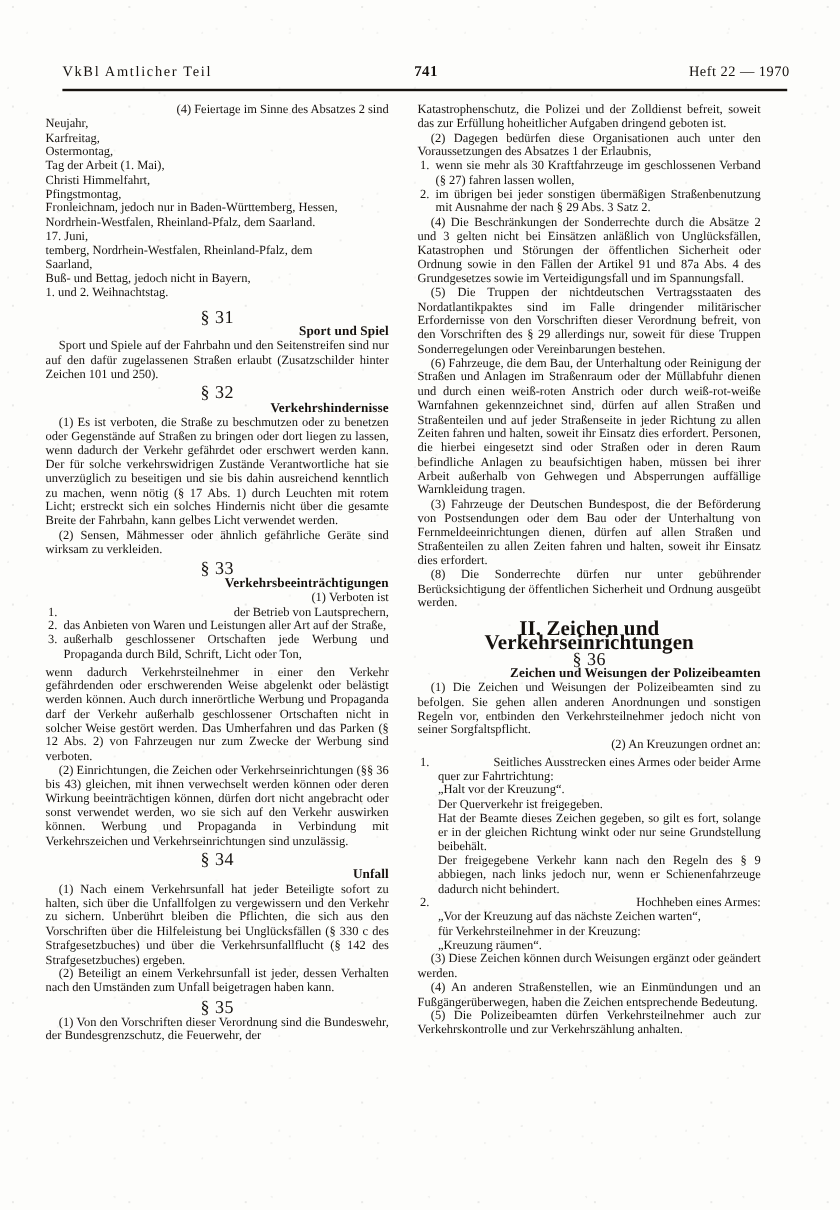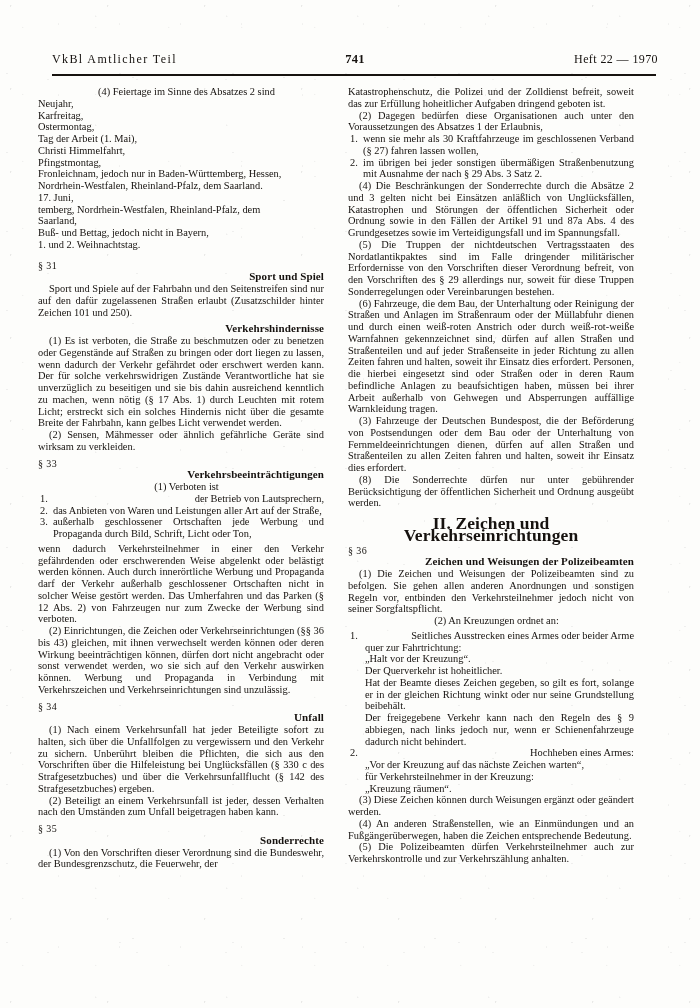--- a/index.html
+++ b/index.html
@@ -84,29 +84,29 @@
   
   p {
     margin: 0;
     text-align: justify;
     text-justify: inter-word;
     hyphens: manual;
   }
   .ind { text-indent: 11px; }
   .flush { text-indent: 0; }
   .line { text-indent: 0; text-align: left; }
-  .lineind { text-indent: 11px; text-align: center; }
+  .lineind { text-indent: 11px; text-align: right; }
 
   .gap { height: 5px; }
   .gap-s { height: 3px; }
   .gap-l { height: 9px; }
 
   .par-no {
-    font-size: 10px;
-    text-align: left;
+    font-size: 15px;
+    text-align: center;
     margin: 0;
     letter-spacing: .4px;
   }
   .sec-title {
     font-size: 11px;
     font-weight: bold;
     text-align: right;
     margin: 0;
     letter-spacing: .1px;
   }
@@ -195,20 +195,21 @@
       <p class="line">Saarland,</p>
       <p class="line">Buß- und Bettag, jedoch nicht in Bayern,</p>
       <p class="line">1. und 2. Weihnachtstag.</p>
 
       <div class="gap-l"></div>
       <p class="par-no">§ 31</p>
       <p class="sec-title">Sport und Spiel</p>
       <p class="ind">Sport und Spiele auf der Fahrbahn und den Seitenstreifen sind nur auf den dafür zugelassenen Straßen erlaubt (Zusatzschilder hinter Zeichen 101 und 250).</p>
 
       <div class="gap"></div>
+      <p class="par-no">§ 32</p>
       <p class="sec-title">Verkehrshindernisse</p>
       <p class="ind">(1) Es ist verboten, die Straße zu beschmutzen oder zu benetzen oder Gegenstände auf Straßen zu bringen oder dort liegen zu lassen, wenn dadurch der Verkehr gefährdet oder erschwert werden kann. Der für solche verkehrswidrigen Zustände Verantwortliche hat sie unverzüglich zu beseitigen und sie bis dahin ausreichend kenntlich zu machen, wenn nötig (§ 17 Abs. 1) durch Leuchten mit rotem Licht; erstreckt sich ein solches Hindernis nicht über die gesamte Breite der Fahrbahn, kann gelbes Licht verwendet werden.</p>
       <p class="ind">(2) Sensen, Mähmesser oder ähnlich gefährliche Geräte sind wirksam zu verkleiden.</p>
 
       <div class="gap"></div>
       <p class="par-no">§ 33</p>
       <p class="sec-title">Verkehrsbeeinträchtigungen</p>
       <p class="lineind">(1) Verboten ist</p>
 
       <div class="numitem">
@@ -229,21 +230,20 @@
       <p class="ind">(2) Einrichtungen, die Zeichen oder Verkehrseinrichtungen (§§ 36 bis 43) gleichen, mit ihnen verwechselt werden können oder deren Wirkung beeinträchtigen können, dürfen dort nicht angebracht oder sonst verwendet werden, wo sie sich auf den Verkehr auswirken können. Werbung und Propaganda in Verbindung mit Verkehrszeichen und Verkehrseinrichtungen sind unzulässig.</p>
 
       <div class="gap"></div>
       <p class="par-no">§ 34</p>
       <p class="sec-title">Unfall</p>
       <p class="ind">(1) Nach einem Verkehrsunfall hat jeder Beteiligte sofort zu halten, sich über die Unfallfolgen zu vergewissern und den Verkehr zu sichern. Unberührt bleiben die Pflichten, die sich aus den Vorschriften über die Hilfeleistung bei Unglücksfällen (§ 330 c des Strafgesetzbuches) und über die Verkehrsunfallflucht (§ 142 des Strafgesetzbuches) ergeben.</p>
       <p class="ind">(2) Beteiligt an einem Verkehrsunfall ist jeder, dessen Verhalten nach den Umständen zum Unfall beigetragen haben kann.</p>
 
       <div class="gap"></div>
       <p class="par-no">§ 35</p>
-      <p class="sec-title">Sonderrechte</p>
       <p class="ind">(1) Von den Vorschriften dieser Verordnung sind die Bundeswehr, der Bundesgrenzschutz, die Feuerwehr, der</p>
 
     </div>
 
     <div class="col">
 
       <p class="flush">Katastrophenschutz, die Polizei und der Zolldienst befreit, soweit das zur Erfüllung hoheitlicher Aufgaben dringend geboten ist.</p>
       <p class="ind">(2) Dagegen bedürfen diese Organisationen auch unter den Voraussetzungen des Absatzes 1 der Erlaubnis,</p>
 
       <div class="numitem">
@@ -269,21 +269,21 @@
       <p class="ind">(1) Die Zeichen und Weisungen der Polizeibeamten sind zu befolgen. Sie gehen allen anderen Anordnungen und sonstigen Regeln vor, entbinden den Verkehrsteilnehmer jedoch nicht von seiner Sorgfaltspflicht.</p>
       <p class="lineind">(2) An Kreuzungen ordnet an:</p>
 
       <div class="gap-s"></div>
       <div class="numitem">
         <span class="num">1.</span>
         <span class="body left">Seitliches Ausstrecken eines Armes oder beider Arme</span>
       </div>
       <p class="sub">quer zur Fahrtrichtung:</p>
       <p class="sub">„Halt vor der Kreuzung“.</p>
-      <p class="sub">Der Querverkehr ist hoheitlicher.</p>
+      <p class="sub">Der Querverkehr ist freigegeben.</p>
       <p class="sub-j first">Hat der Beamte dieses Zeichen gegeben, so gilt es fort, solange er in der gleichen Richtung winkt oder nur seine Grundstellung beibehält.</p>
       <p class="sub-j first">Der freigegebene Verkehr kann nach den Regeln des § 9 abbiegen, nach links jedoch nur, wenn er Schienenfahrzeuge dadurch nicht behindert.</p>
 
       <div class="numitem">
         <span class="num">2.</span>
         <span class="body left">Hochheben eines Armes:</span>
       </div>
       <p class="sub">„Vor der Kreuzung auf das nächste Zeichen warten“,</p>
       <p class="sub">für Verkehrsteilnehmer in der Kreuzung:</p>
       <p class="sub">„Kreuzung räumen“.</p>

